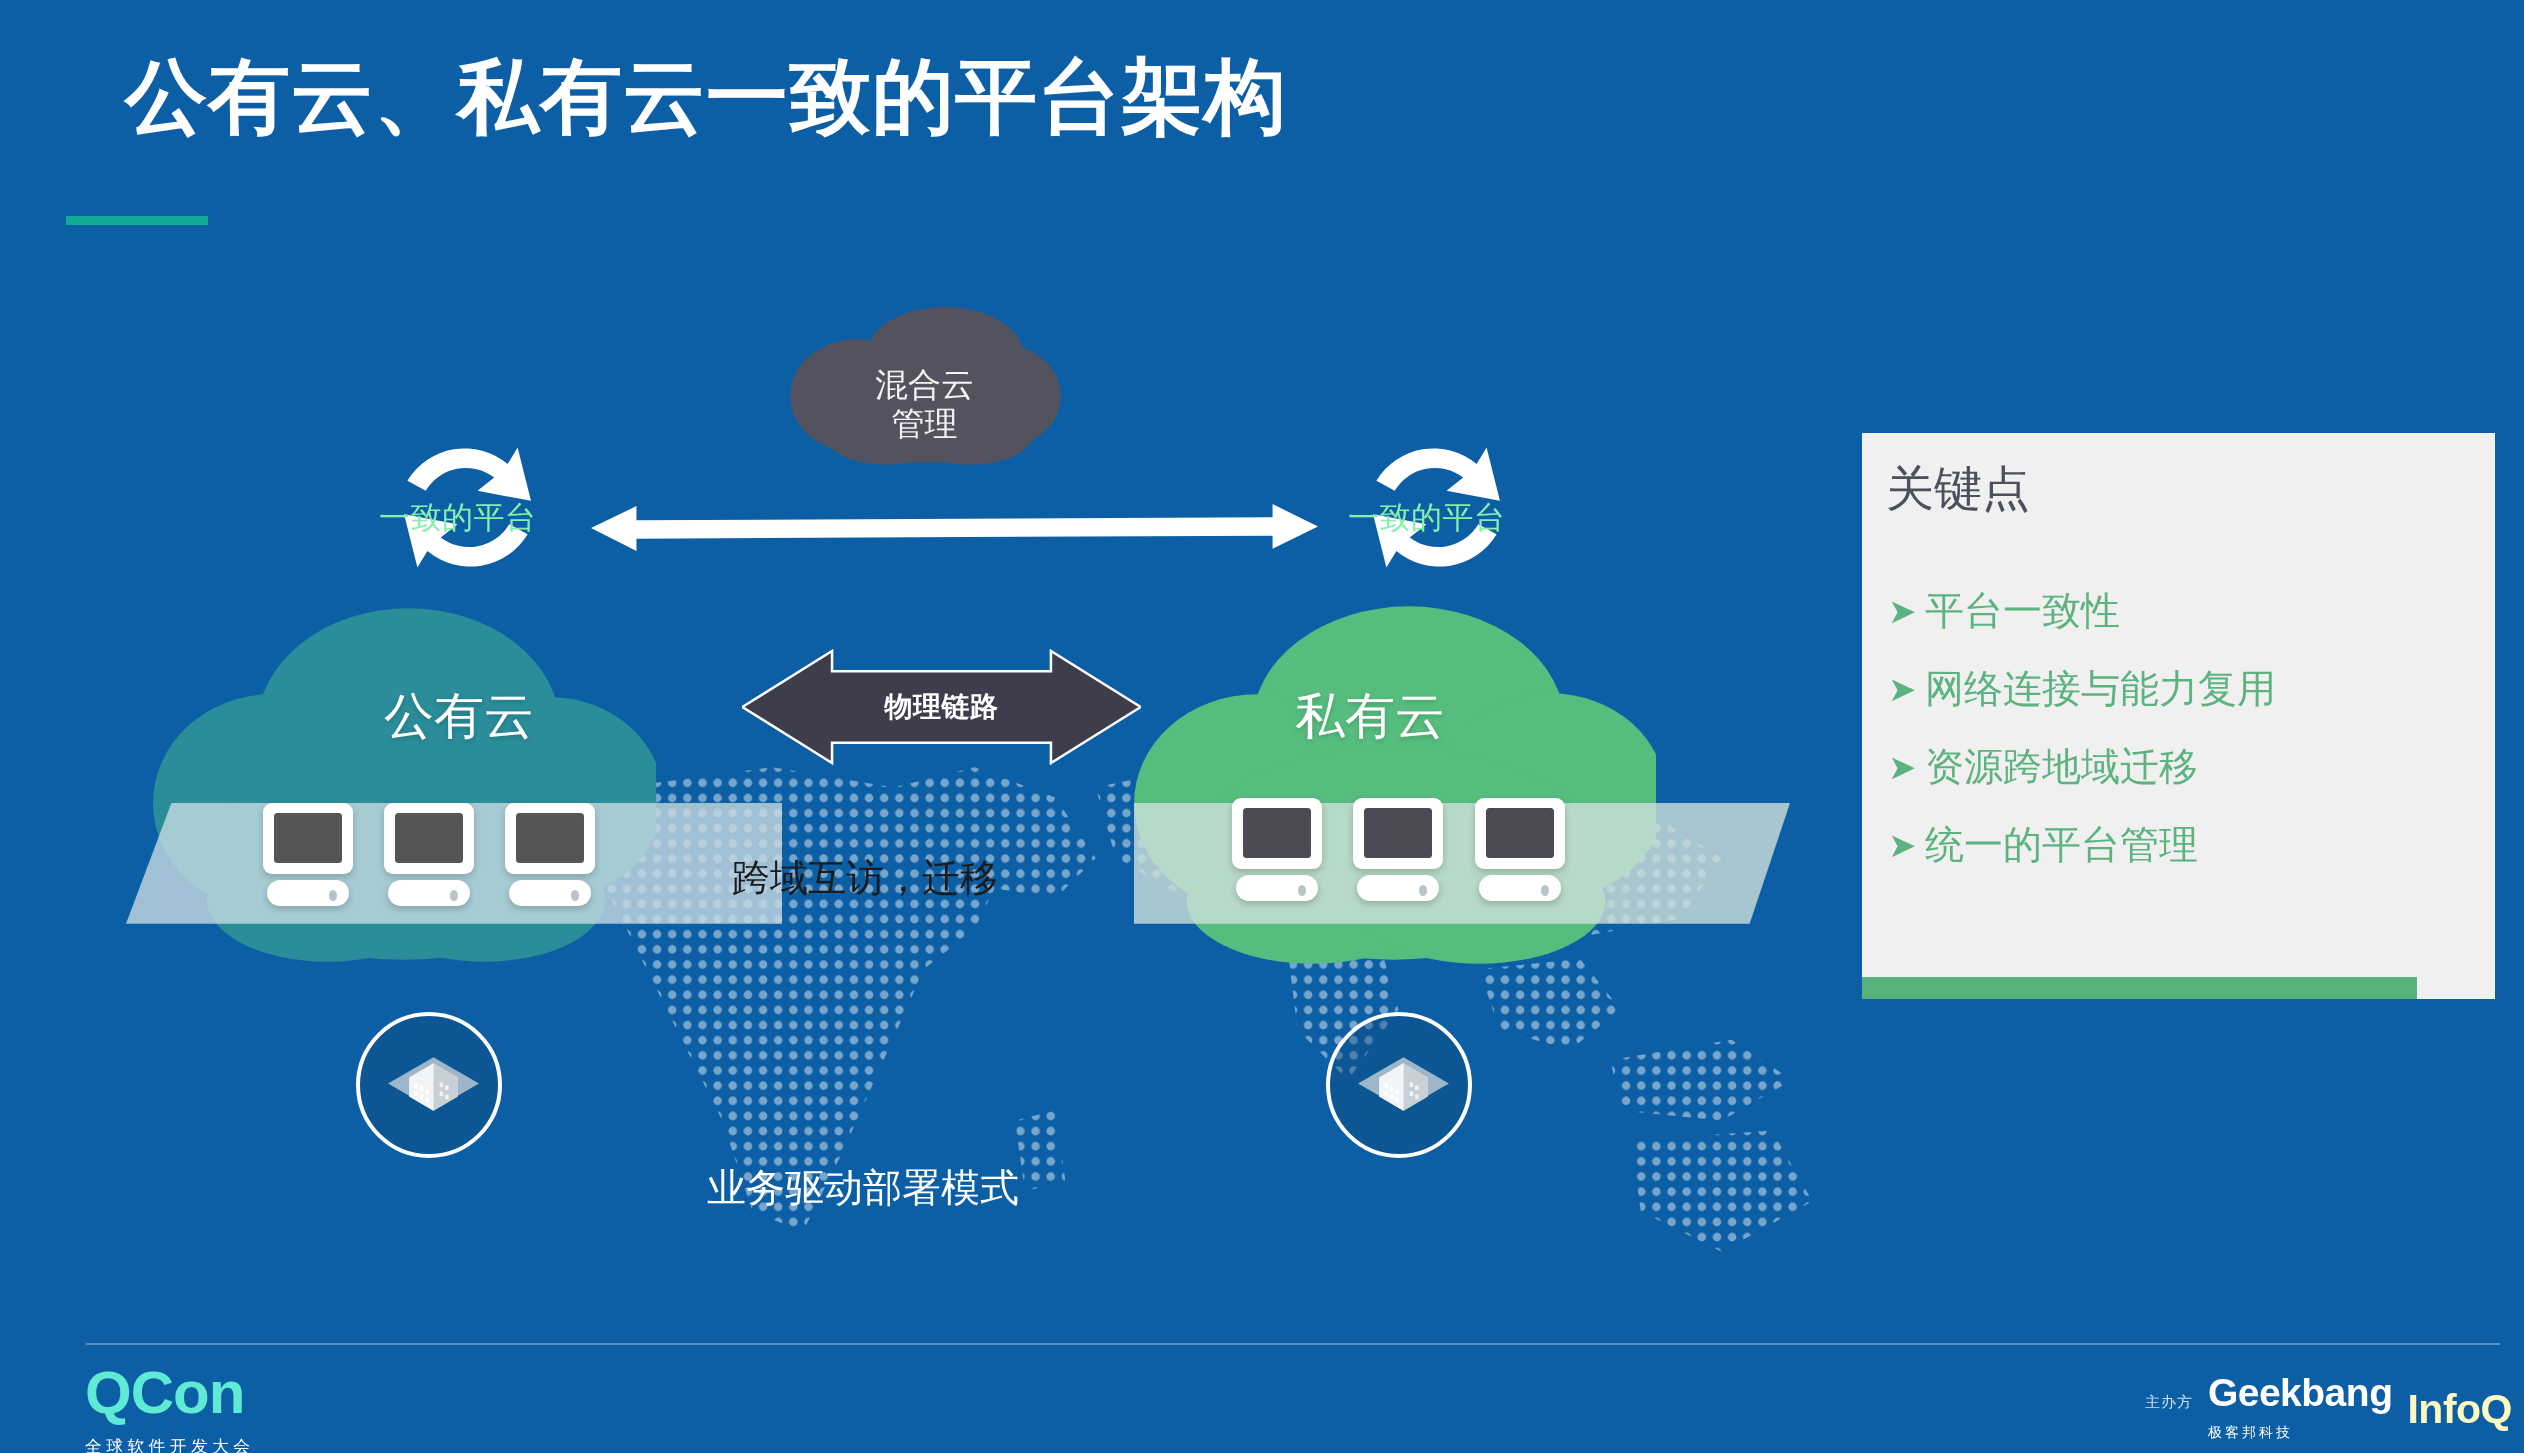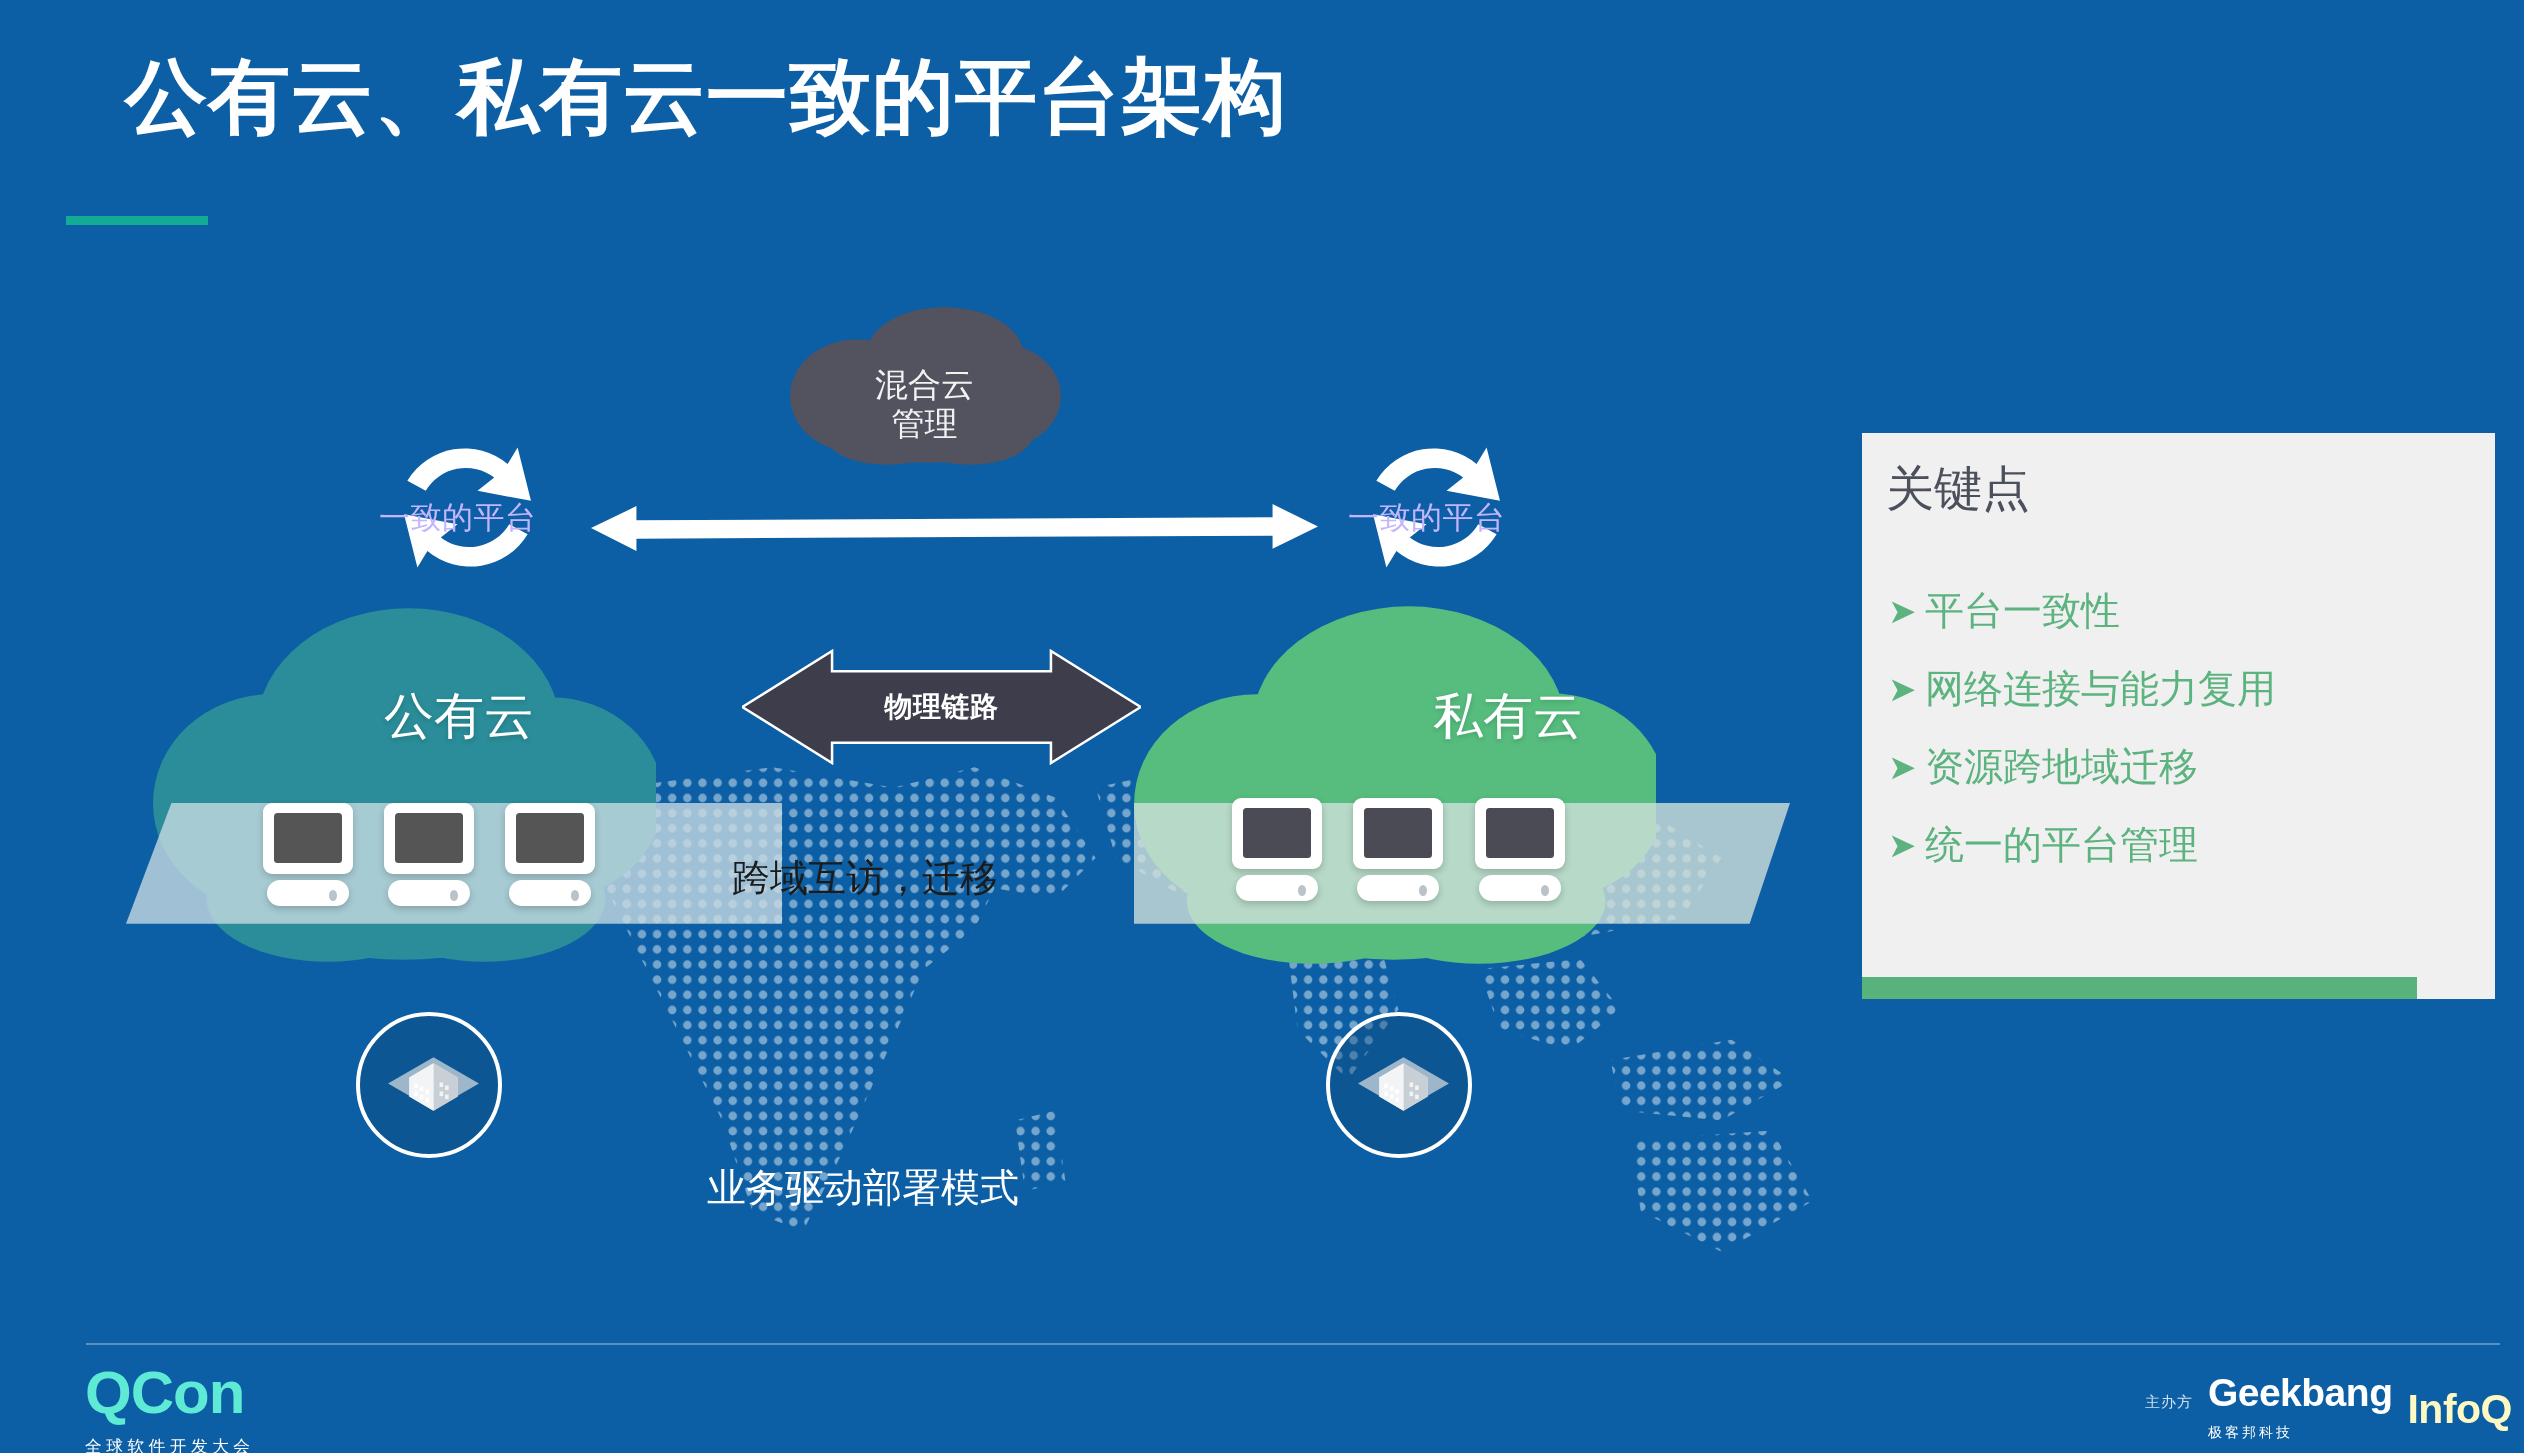--- a/index.html
+++ b/index.html
@@ -41,21 +41,21 @@
 
   #cloud-public{left:151px;top:596px;width:505px;height:374px;}
   #cloud-private{left:1121px;top:596px;width:535px;height:374px;}
 
   .cloud-label{
     position:absolute;color:#ffffff;
     font-size:50px;white-space:nowrap;
     text-shadow:0 1.5px 5px rgba(0,0,0,.18);
   }
   #label-public{left:384px;top:683px;}
-  #label-private{left:1433px;top:683px;}
+  #label-private{left:1295px;top:683px;}
 
   
   .plane{position:absolute;}
   #plane-public{left:126px;top:803px;width:656px;height:141px;}
   #plane-private{left:1134px;top:803px;width:656px;height:141px;}
 
   
   .pc{position:absolute;width:91px;height:101px;}
   .pc .mon{
     position:absolute;left:0;top:0;width:90px;height:71px;
@@ -76,21 +76,21 @@
     background:#b9c3c9;border-radius:50%;
   }
   .pc.dark .screen{background:#4b4b55;}
 
   
   .sync{position:absolute;width:167px;height:167px;}
   #sync-left{left:384px;top:424px;}
   #sync-right{left:1353px;top:424px;}
 
   .sync-label{
-    position:absolute;color:#c4b5fd;font-size:31px;
+    position:absolute;color:#86efac;font-size:31px;
     white-space:nowrap;letter-spacing:0.5px;
   }
   #sync-label-left{left:379px;top:497px;}
   #sync-label-right{left:1348px;top:497px;}
 
   
   #cloud-hybrid{
     position:absolute;left:778px;top:303px;width:293px;height:172px;
   }
   #hybrid-text{

